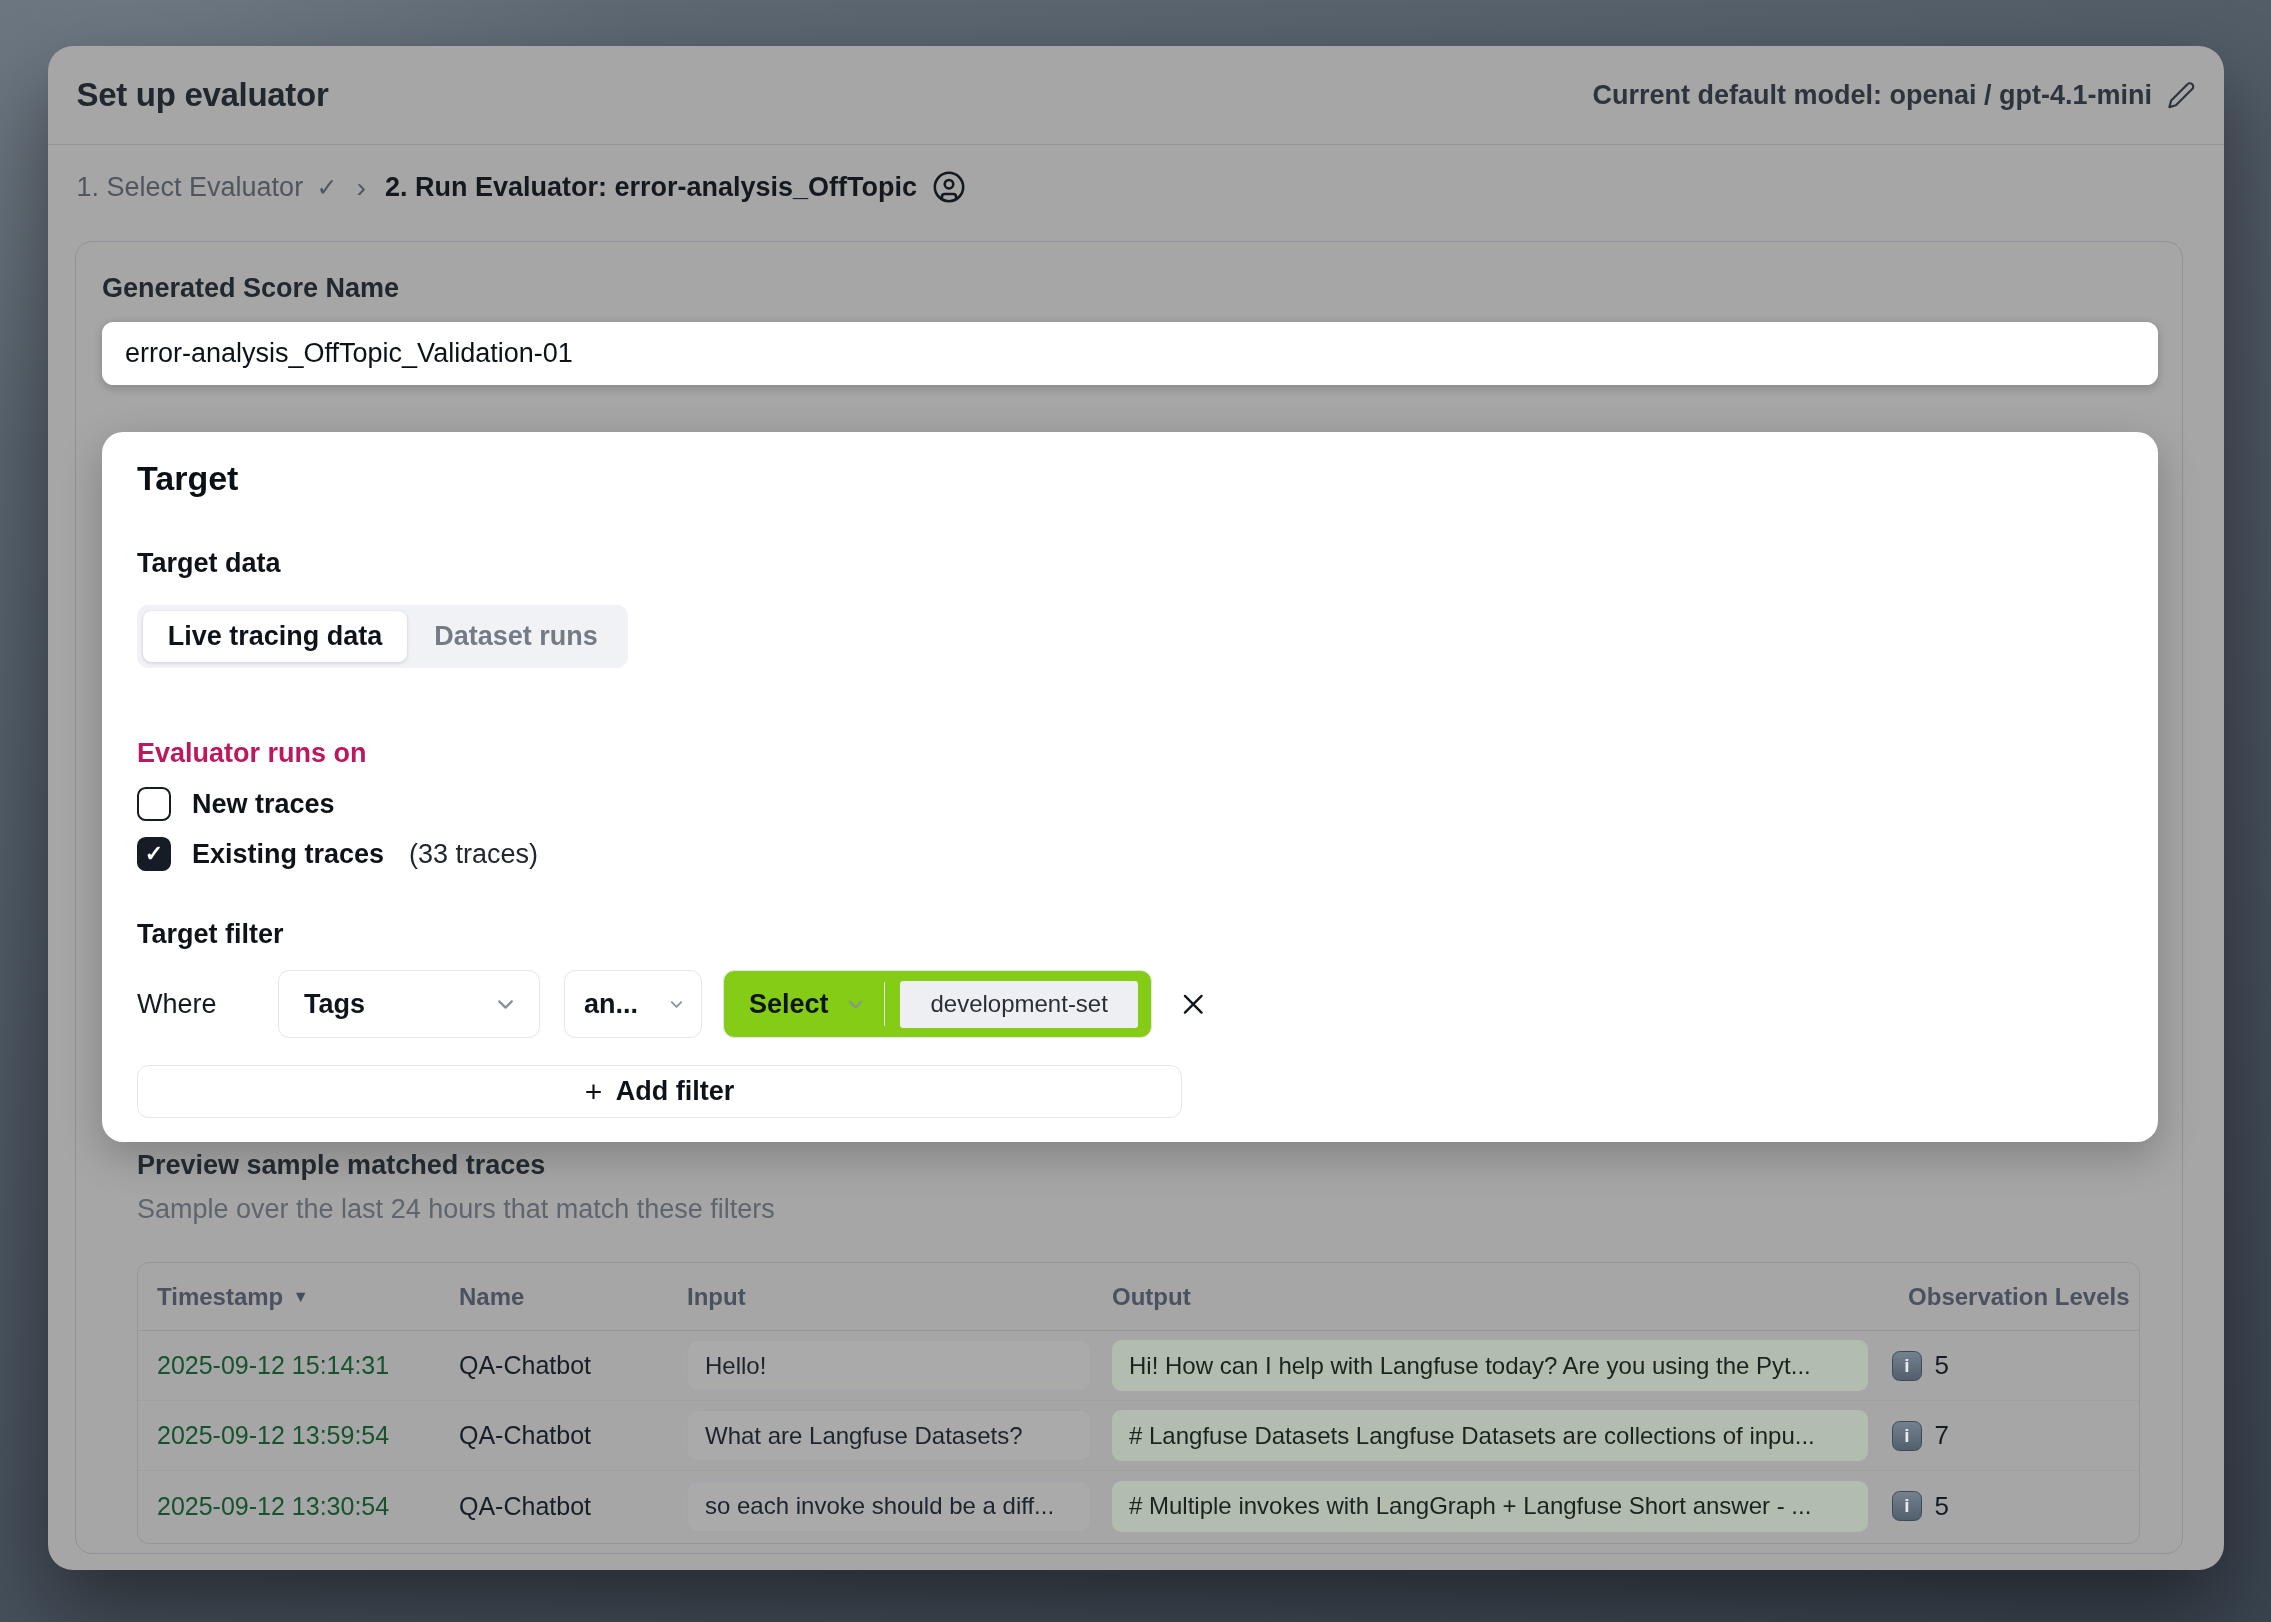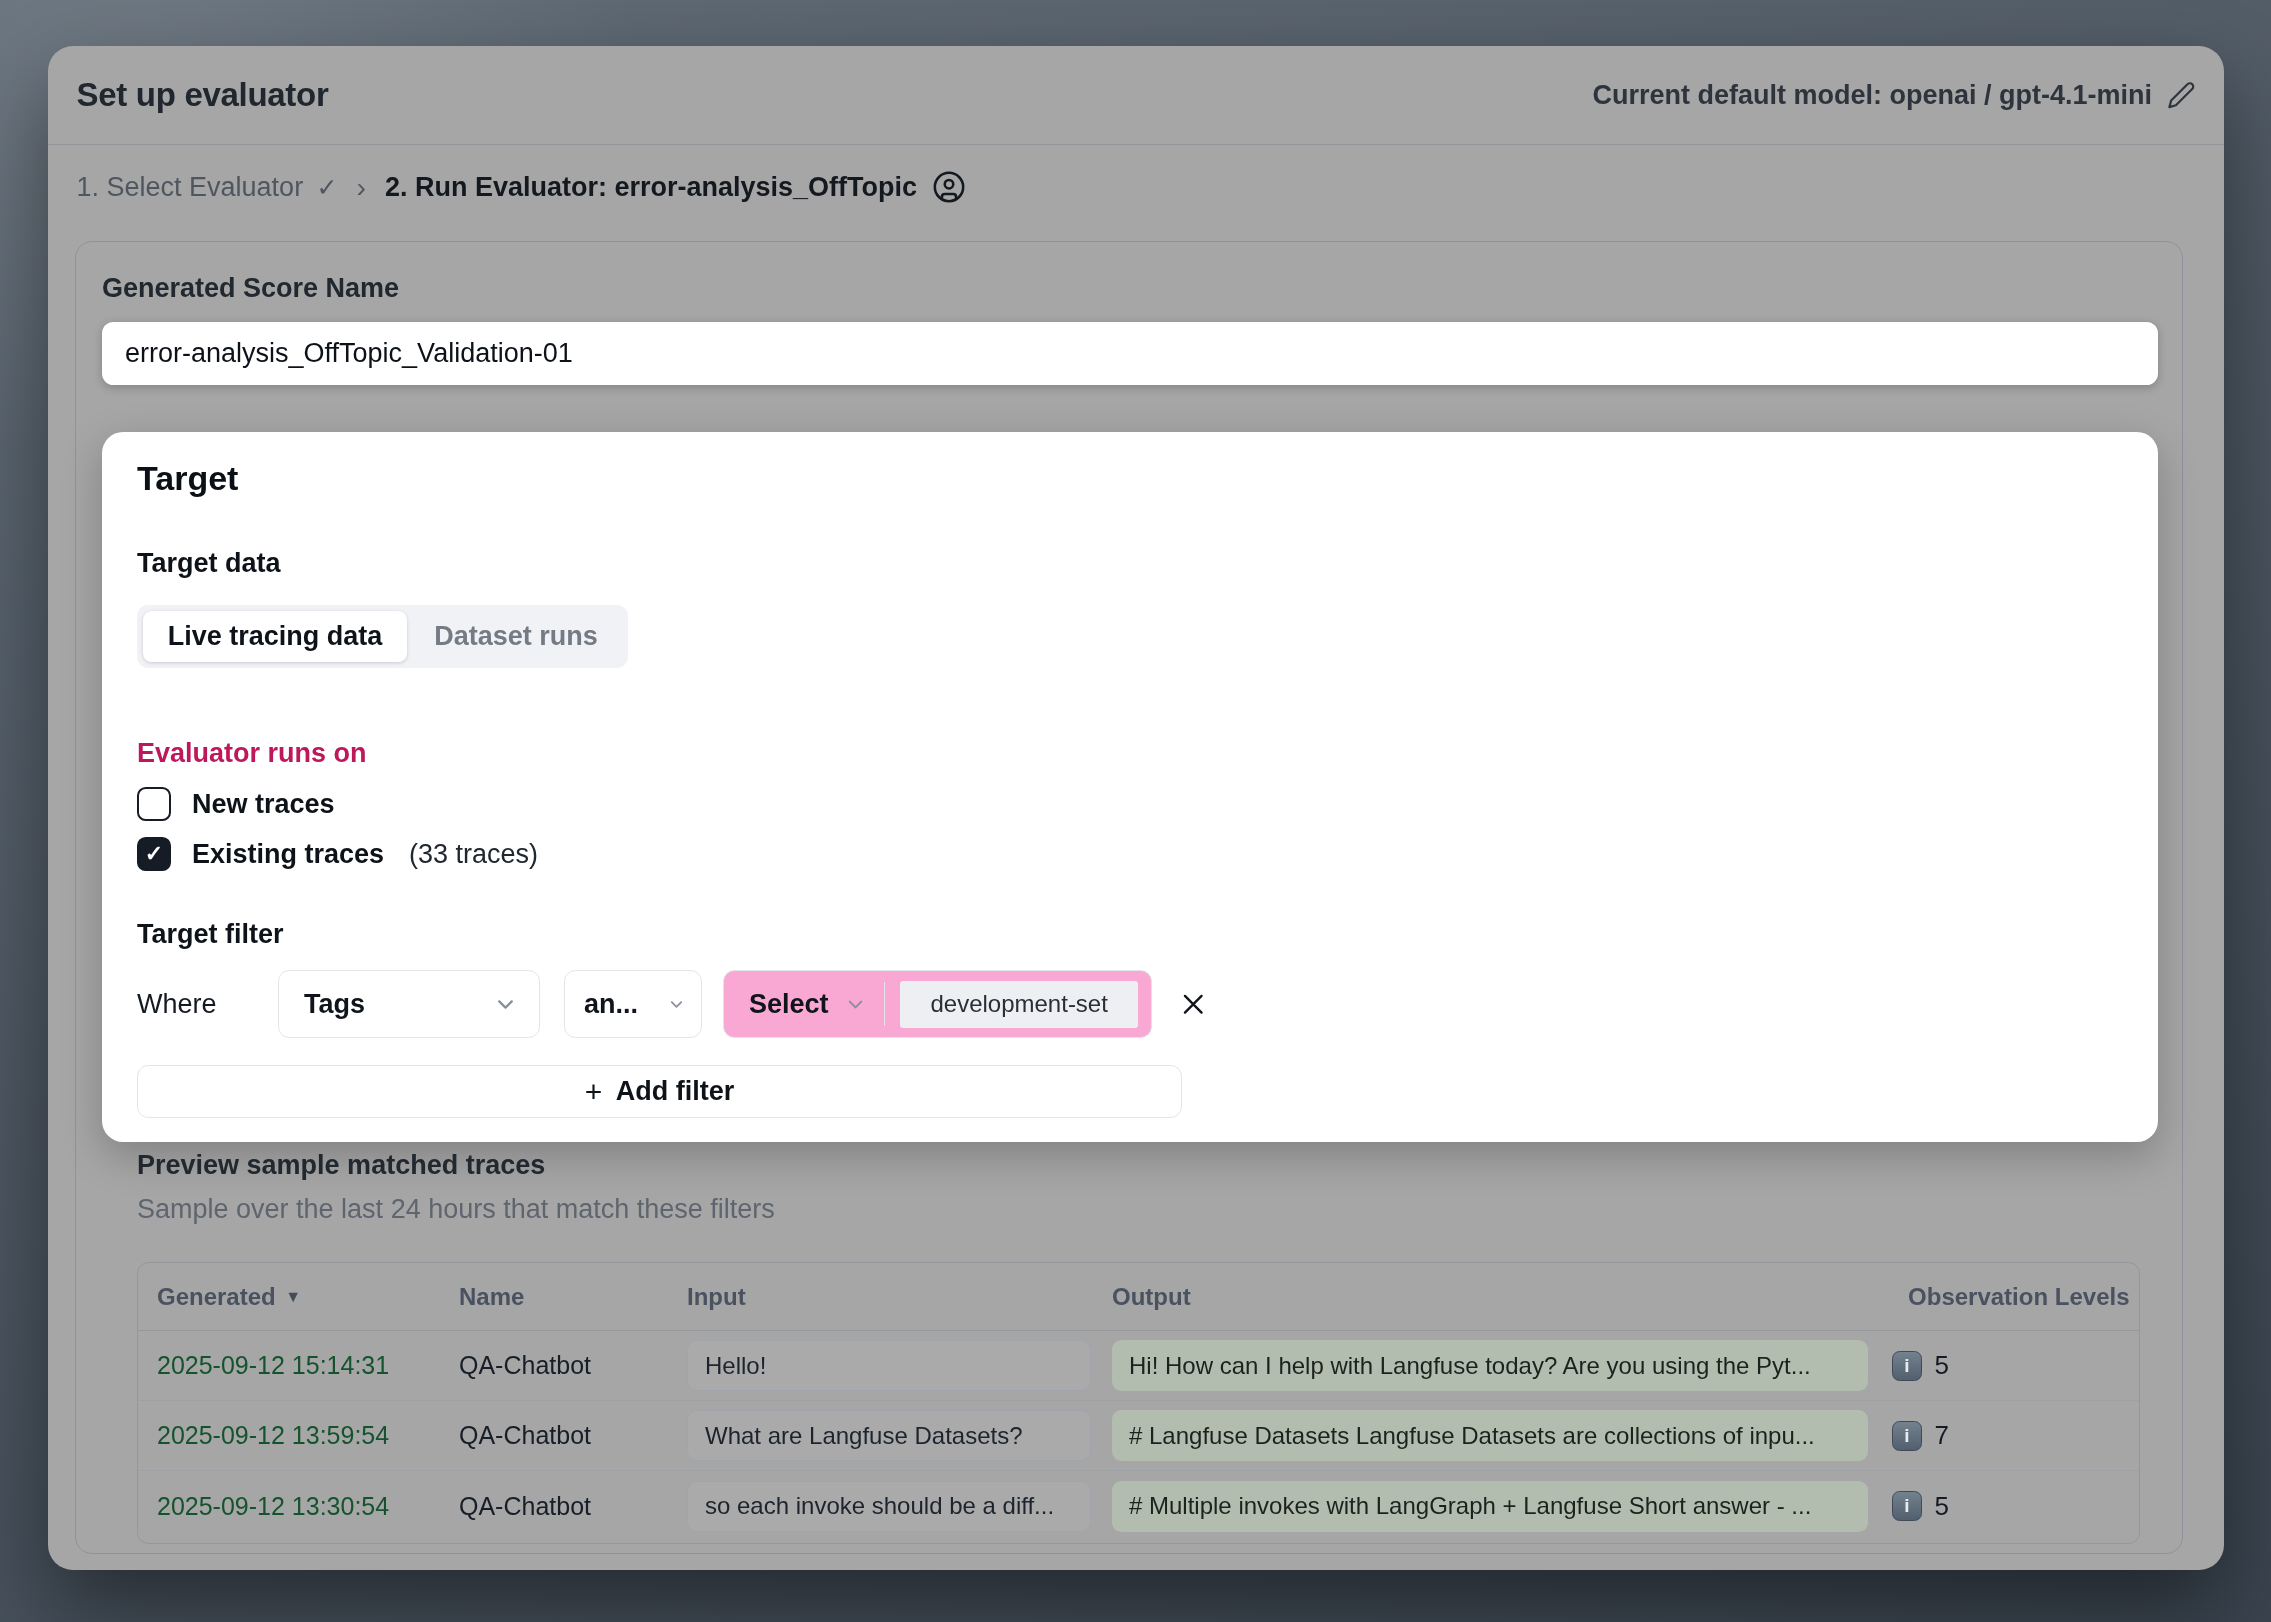--- a/index.html
+++ b/index.html
@@ -77,21 +77,21 @@
   .filter-label { position:absolute; left:35px; top:487px; font-size:27px; font-weight:600; color:#0e131a; }
   .filter-row { position:absolute; left:35px; top:538px; height:68px; display:flex; align-items:center; }
   .where-label { font-size:27px; color:#141a22; width:109px; }
   .select-box {
     height:68px; border:1.9px solid #e2e5ea; border-radius:11.4px; background:#ffffff;
     display:flex; align-items:center; justify-content:space-between;
     font-size:27px; font-weight:600; color:#10151c;
   }
   .select-col { width:262px; padding:0 21px 0 25px; margin-right:24px;margin-left:32px; }
   .select-op  { width:138px; padding:0 15px 0 19px; margin-right:21px; }
-  .combo { width:429px; height:68px; border:1.9px solid #e2e5ea; border-radius:11.4px; background:#f9a8d4; display:flex; align-items:center; }
+  .combo { width:429px; height:68px; border:1.9px solid #e2e5ea; border-radius:11.4px; background:#84cc16; display:flex; align-items:center; }
   .combo-select { display:flex; align-items:center; gap:15px; padding:0 17px 0 25px; font-size:27px; font-weight:600; color:#10151c; }
   .combo-divider { width:1.9px; height:44px; background:#e2e5ea; }
   .chip { margin-left:15px; background:#edeff2; border-radius:3px; height:47px; display:flex; align-items:center; padding:0 30px; font-size:24px; color:#2a2f37; white-space:nowrap; }
   .remove-filter { margin-left:27px; display:flex; align-items:center; cursor:pointer; }
 
   .add-filter {
     position:absolute; left:35px; top:633px; width:1045px; height:53px;
     border:1.9px solid #e2e5ea; border-radius:11.4px; background:#ffffff;
     display:flex; align-items:center; justify-content:center; gap:13.3px;
     font-size:27px; font-weight:600; color:#0e131a; cursor:pointer;
@@ -249,21 +249,21 @@
         <span>Add filter</span>
       </div>
     </div>
 
     <div class="preview-title">Preview sample matched traces</div>
     <div class="preview-sub">Sample over the last 24 hours that match these filters</div>
 
     <div class="trace-table">
       <div class="tgrid thead">
         <div class="th first">
-          <span>Generated</span>
+          <span>Timestamp</span>
           <span class="sort-icon">▼</span>
         </div>
         <div class="th">Name</div>
         <div class="th">Input</div>
         <div class="th">Output</div>
         <div class="th last">Observation Levels</div>
       </div>
 
       <div class="tgrid trow">
         <div class="td-ts">2025-09-12 15:14:31</div>

